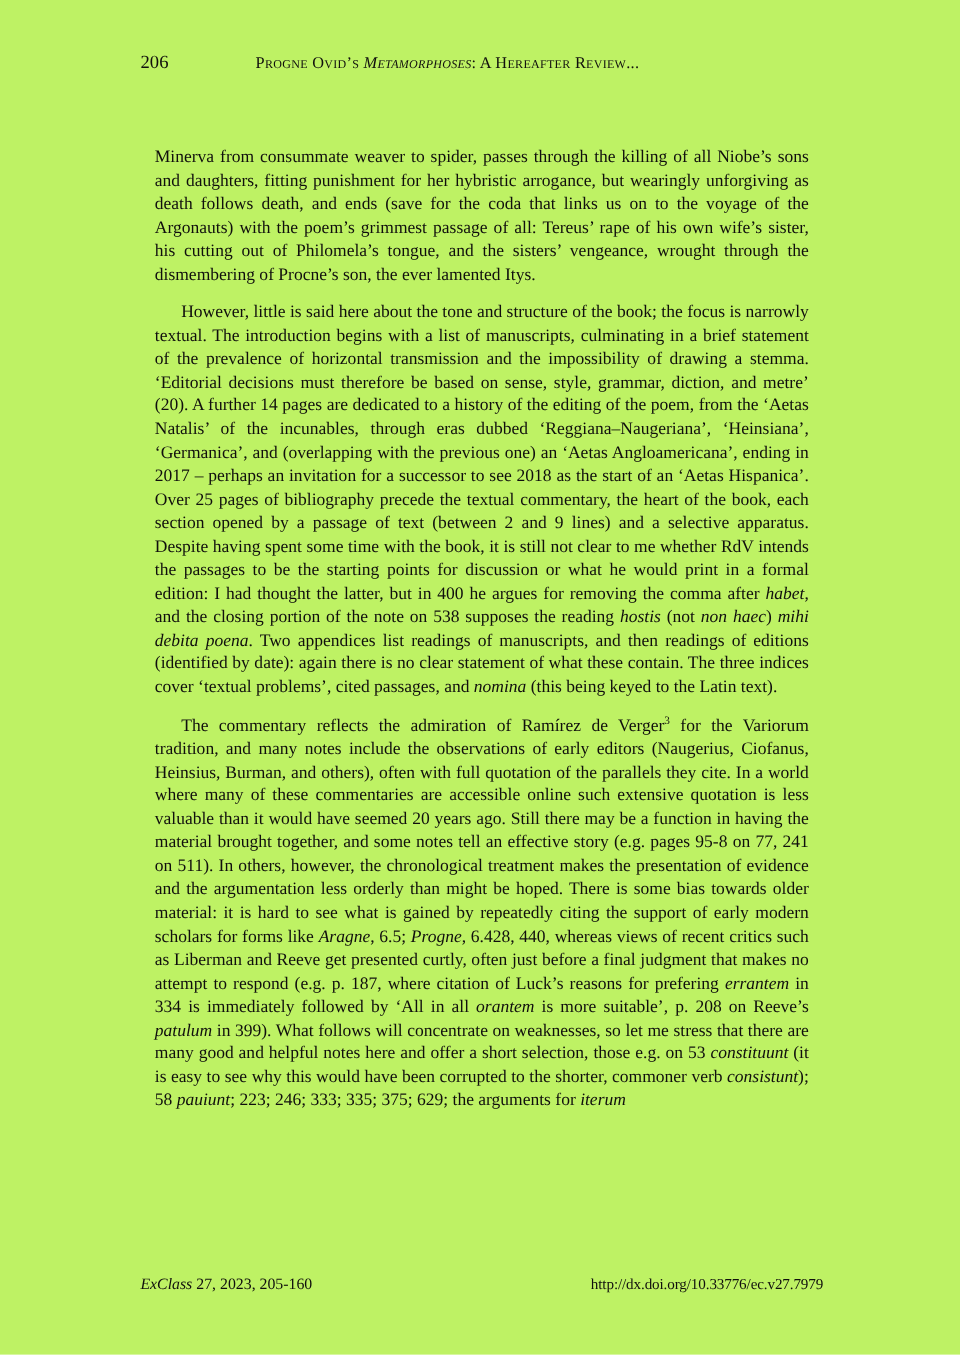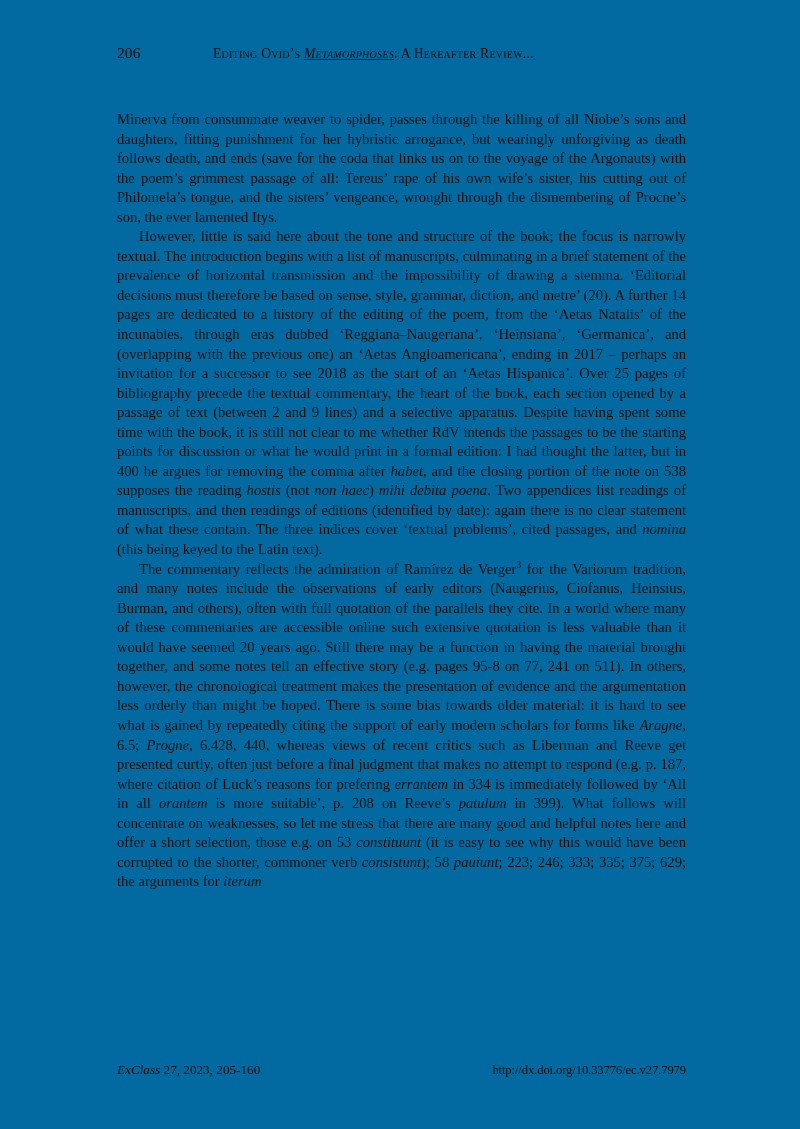--- a/index.html
+++ b/index.html
@@ -8,21 +8,21 @@
     background: #ffffff;
   }
   body {
     font-family: "Liberation Serif", "DejaVu Serif", serif;
     color: #100f0d;
   }
   .page {
     position: relative;
     width: 800px;
     height: 1129px;
-    background: #0369a1;
+    background: #bef264;
     overflow: hidden;
   }
 
   
   .runhead {
     position: absolute;
     left: 117px;
     top: 44px;
     width: 568px;
     height: 20px;
@@ -37,32 +37,31 @@
   }
   .runhead .title {
     font-size: 13.6px;
     font-variant: small-caps;
     letter-spacing: 0.25px;
     white-space: nowrap;
   }
   .runhead .title i {
     font-style: italic;
     font-variant: small-caps;
-    text-decoration: underline;
   }
 
   
   .body-text {
     position: absolute;
     left: 117px;
     top: 110px;
     width: 569px;
   }
   .body-text p {
-    margin: 0;
+    margin: 12px;
     font-size: 14.6px;
     line-height: 19.55px;
     text-align: justify;
     text-justify: inter-word;
     hyphens: manual;
     -webkit-hyphens: manual;
     text-indent: 0;
   }
   .body-text p.indent {
     text-indent: 22px;
@@ -112,21 +111,21 @@
     text-align: right;
   }
 </style>
 </head>
 <body>
 
 <div class="page">
 
   <div class="runhead">
     <span class="folio">206</span>
-    <span class="title"><span>Editing Ovid’s </span><i>Metamorphoses</i><span>: A Hereafter Review...</span></span>
+    <span class="title"><span>Progne Ovid’s </span><i>Metamorphoses</i><span>: A Hereafter Review...</span></span>
   </div>
 
   <div class="body-text">
 
     <p>Minerva from consummate weaver to spider, passes through the killing of all Niobe’s sons and daughters, fitting punishment for her hybristic arrogance, but wearingly unforgiving as death follows death, and ends (save for the coda that links us on to the voyage of the Argonauts) with the poem’s grimmest passage of all: Tereus’ rape of his own wife’s sister, his cutting out of Philomela’s tongue, and the sisters’ vengeance, wrought through the dismembering of Procne’s son, the ever lamented Itys.</p>
 
     <p class="indent">However, little is said here about the tone and structure of the book; the focus is narrowly textual. The introduction begins with a list of manuscripts, culminating in a brief statement of the prevalence of horizontal transmission and the impossibility of drawing a stemma. ‘Editorial decisions must therefore be based on sense, style, grammar, diction, and metre’ (20). A further 14 pages are dedicated to a history of the editing of the poem, from the ‘Aetas Natalis’ of the incunables, through eras dubbed ‘Reggiana–Naugeriana’, ‘Heinsiana’, ‘Germanica’, and (overlapping with the pre­vious one) an ‘Aetas Angloamericana’, ending in 2017 – perhaps an invitation for a successor to see 2018 as the start of an ‘Aetas Hispanica’. Over 25 pages of bibliogra­phy precede the textual commentary, the heart of the book, each section opened by a passage of text (between 2 and 9 lines) and a selective apparatus. Despite having spent some time with the book, it is still not clear to me whether RdV intends the passages to be the starting points for discussion or what he would print in a formal edition: I had thought the latter, but in 400 he argues for removing the comma after <i>habet</i>, and the closing portion of the note on 538 supposes the reading <i>hostis</i> (not <i>non haec</i>) <i>mihi debita poena</i>. Two appendices list readings of manuscripts, and then readings of edi­tions (identified by date): again there is no clear statement of what these contain. The three indices cover ‘textual problems’, cited passages, and <i>nomina</i> (this being keyed to the Latin text).</p>
 
     <p class="indent">The commentary reflects the admiration of Ramírez de Verger<sup class="fn">3</sup> for the Variorum tradition, and many notes include the observations of early editors (Naugerius, Ciofa­nus, Heinsius, Burman, and others), often with full quotation of the parallels they cite. In a world where many of these commentaries are accessible online such extensive quotation is less valuable than it would have seemed 20 years ago. Still there may be a function in having the material brought together, and some notes tell an effective story (e.g. pages 95-8 on 77, 241 on 511). In others, however, the chronological treatment makes the presentation of evidence and the argumentation less orderly than might be hoped. There is some bias towards older material: it is hard to see what is gained by repeatedly citing the support of early modern scholars for forms like <i>Aragne</i>, 6.5; <i>Progne</i>, 6.428, 440, whereas views of recent critics such as Liberman and Reeve get presented curtly, often just before a final judgment that makes no attempt to respond (e.g. p. 187, where citation of Luck’s reasons for prefering <i>errantem</i> in 334 is imme­diately followed by ‘All in all <i>orantem</i> is more suitable’, p. 208 on Reeve’s <i>patulum</i> in 399). What follows will concentrate on weaknesses, so let me stress that there are many good and helpful notes here and offer a short selection, those e.g. on 53 <i>consti­tuunt</i> (it is easy to see why this would have been corrupted to the shorter, commoner verb <i>consistunt</i>); 58 <i>pauiunt</i>; 223; 246; 333; 335; 375; 629; the arguments for <i>iterum</i></p>
 

